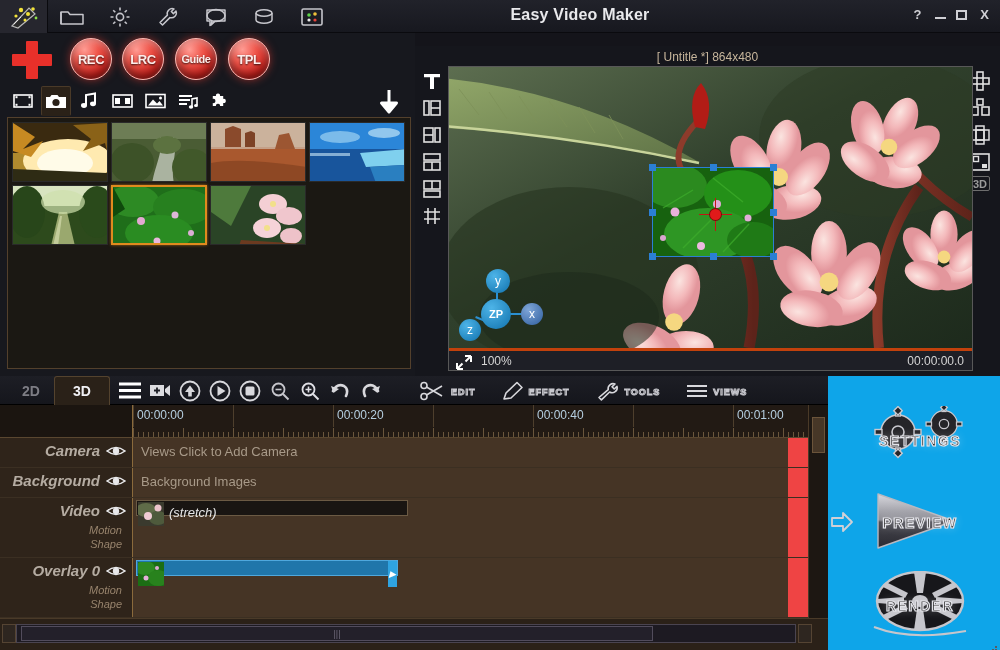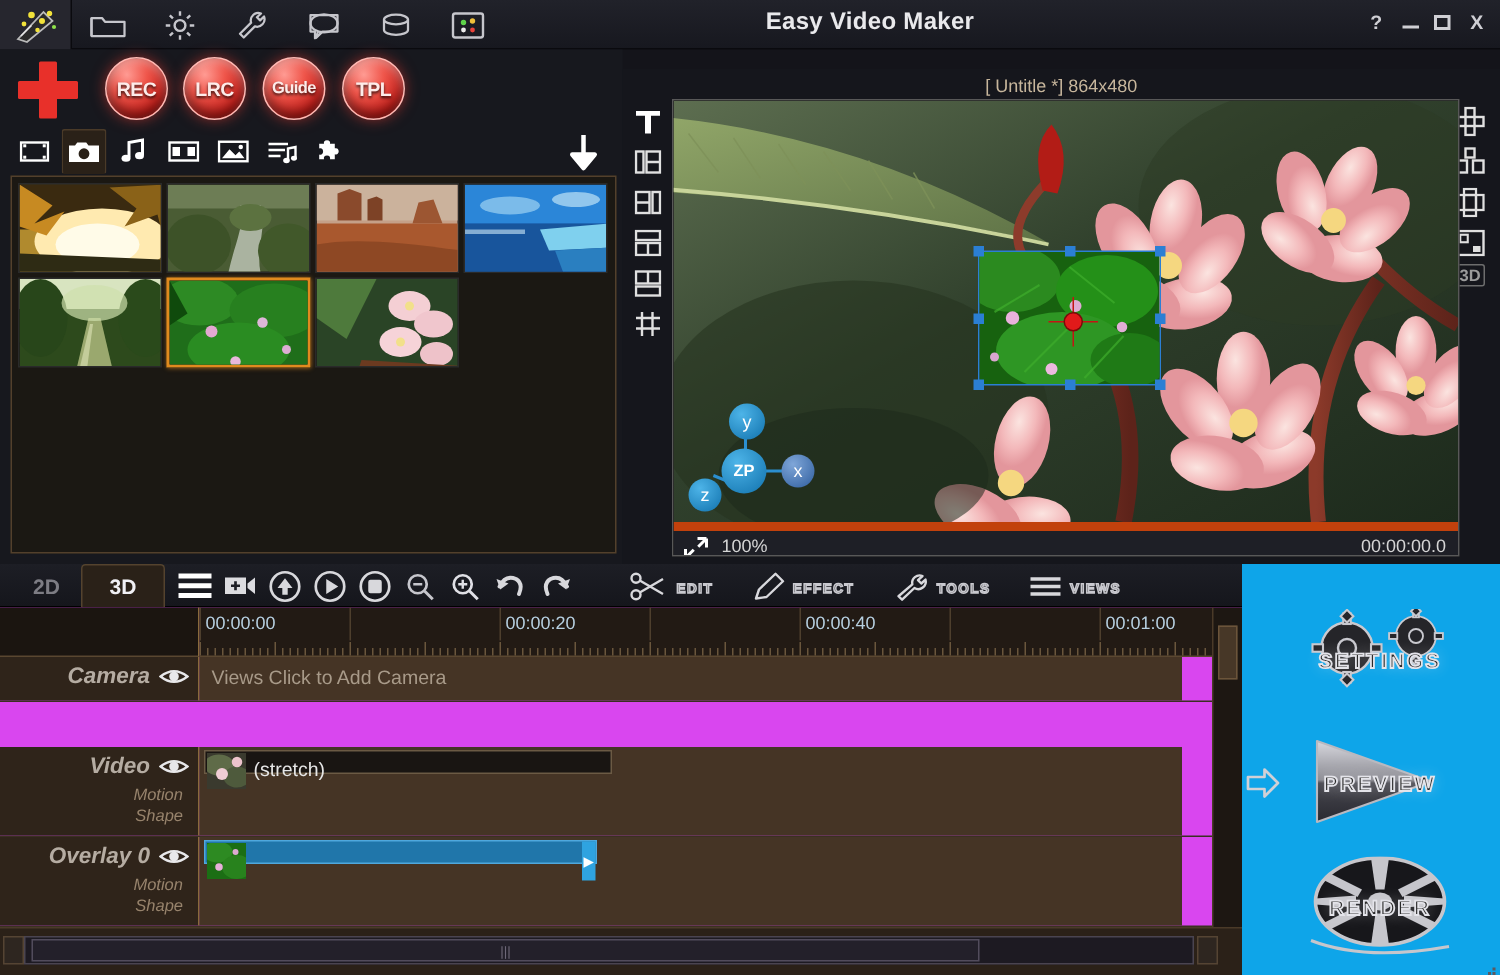--- a/index.html
+++ b/index.html
@@ -97,21 +97,21 @@
   .vicon.lbl3d { font-size: 11px; font-weight: bold; color: #9b9b9b; border: 1px solid #6d6d6d;
                  width: 20px; height: 15px; margin-left: 3px; border-radius: 2px; }
 
   .viewport {
     position: absolute; left: 33px; top: 20px; width: 525px; height: 305px;
     border: 1px solid #585858; background: #000; overflow: hidden;
   }
   .vp-img { position: absolute; left: 0; top: 0; width: 523px; height: 281px; }
   .vp-bottom {
     position: absolute; left: 0; bottom: 0; width: 523px; height: 22px;
-    background: #1e1f26; border-top: 6px solid #c2410c;
+    background: #1e1f26; border-top: 3px solid #c2410c;
   }
   .vp-zoom { position: absolute; left: 32px; top: 3px; font-size: 12px; color: #d5d5d5; }
   .vp-time { position: absolute; right: 8px; top: 3px; font-size: 12px; color: #d5d5d5; }
   .fs-icon { position: absolute; left: 7px; top: 4px; cursor: pointer; }
 
   .overlay-sel {
     position: absolute; left: 203px; top: 100px; width: 122px; height: 90px;
     border: 1px solid #2b7fd4; overflow: visible;
   }
   .ovl-img { position: absolute; left: 0; top: 0; width: 120px; height: 88px; }
@@ -145,21 +145,21 @@
   .tlicons { position: absolute; left: 118px; top: 0; height: 29px; display: flex; align-items: center; gap: 6px; }
   .tlicon { width: 24px; height: 24px; display: flex; align-items: center; justify-content: center; cursor: pointer; }
   .menubtns { position: absolute; left: 420px; top: 0; height: 29px; display: flex; align-items: center; }
   .mbtn { display: flex; align-items: center; gap: 5px; margin-right: 26px; cursor: pointer; }
   .mbtn-label {
     font-size: 13px; font-weight: bold; color: #3a3a3a; letter-spacing: 1px;
     -webkit-text-stroke: 1px #c9c9cf; font-variant: small-caps; text-transform: lowercase;
   }
 
   
-  .timeline { position: absolute; left: 0; top: 405px; width: 828px; height: 213px; background: #d946ef; }
+  .timeline { position: absolute; left: 0; top: 405px; width: 828px; height: 213px; background: #ef4444; }
   .tl-header-left { position: absolute; left: 0; top: 0; width: 133px; height: 33px;
                     background: #1b1510; border-right: 1px solid #8a6a3c; border-bottom: 1px solid #5a4730; }
   .ruler { position: absolute; left: 133px; top: 0; width: 675px; height: 33px;
            background: #221a14; border-bottom: 1px solid #5a4730; }
   .rtick { position: absolute; top: 0; height: 22px; border-left: 1px solid #4e3f2d; }
   .rtime { position: absolute; top: 3px; font-size: 12px; color: #b6cfe0; padding-left: 4px; }
   .minorticks { position: absolute; left: 0; bottom: 0; width: 675px; height: 10px; }
   .mtick { position: absolute; bottom: 0; width: 1px; height: 5px; background: #6a563c; }
   .mtick.tall { height: 9px; }
   .tl-scroll-v { position: absolute; right: 0; top: 0; width: 20px; height: 213px;
@@ -170,21 +170,21 @@
   .track { position: absolute; left: 0; width: 808px; border-bottom: 1px solid #3b2f22; }
   .tlabel { position: absolute; left: 0; top: 0; width: 133px; height: 100%;
             background: #2f241a; border-right: 1px solid #8a6a3c; text-align: center; }
   .tname { position: absolute; right: 32px; top: 4px; font-size: 15px; font-style: italic;
            font-weight: bold; color: #b5aca2; }
   .eye { position: absolute; right: 6px; top: 6px; cursor: pointer; }
   .subl { position: absolute; right: 10px; font-size: 11px; font-style: italic; color: #97836c; }
   .tcontent { position: absolute; left: 133px; top: 0; right: 20px; height: 100%; background: #453425; }
   .tplaceholder { position: absolute; left: 8px; top: 6px; font-size: 13px; color: #a89a89; }
 
-  .clip { position: absolute; top: 2px; height: 16px; cursor: pointer; }
+  .clip { position: absolute; top: 2px; height: 16px; cursor: pointer; font-style: italic; }
   .clip.video { left: 3px; width: 272px; background: #191512; border: 1px solid #6b5a44; }
   .clip.overlay { left: 3px; width: 262px; background: #2076aa; border: 1px solid #4fa8dd; }
   .clip-thumb { position: absolute; left: 1px; top: 1px; width: 26px; height: 24px; overflow: hidden; }
   .clip-label { position: absolute; left: 32px; top: 4px; font-size: 13px; color: #e6e6e6; }
   .clip-grip { position: absolute; right: 0; top: 0; width: 9px; height: 26px; background: #2fa3e0;
                display: flex; align-items: center; justify-content: center; color: #fff; font-size: 9px; }
 
   .hscroll { position: absolute; left: 0; top: 618px; width: 828px; height: 32px;
              background: #2b2118; border-top: 1px solid #4a3a28; }
   .hs-track { position: absolute; left: 16px; top: 5px; width: 780px; height: 19px;
@@ -937,20 +937,34 @@
               <path d="M1 7 Q10 0 19 7 Q10 14 1 7z" fill="none" stroke="#e8e8ea" stroke-width="1.5"></path>
               <circle cx="10" cy="7" r="3.2" fill="#e8e8ea"></circle>
             </svg>
         </div>
       </div>
       <div class="tcontent">
         <div class="tplaceholder">Views Click to Add Camera</div>
       </div>
     </div>
 
+    <div class="track" style="top:63px;height:30px">
+      <div class="tlabel">
+        <div class="tname">Background</div>
+        <div class="eye">
+          <svg width="20" height="14" viewBox="0 0 20 14">
+              <path d="M1 7 Q10 0 19 7 Q10 14 1 7z" fill="none" stroke="#e8e8ea" stroke-width="1.5"></path>
+              <circle cx="10" cy="7" r="3.2" fill="#e8e8ea"></circle>
+            </svg>
+        </div>
+      </div>
+      <div class="tcontent">
+        <div class="tplaceholder">Background Images</div>
+      </div>
+    </div>
 
     <div class="track" style="top:93px;height:60px">
       <div class="tlabel">
         <div class="tname">Video</div>
         <div class="eye">
           <svg width="20" height="14" viewBox="0 0 20 14">
               <path d="M1 7 Q10 0 19 7 Q10 14 1 7z" fill="none" stroke="#e8e8ea" stroke-width="1.5"></path>
               <circle cx="10" cy="7" r="3.2" fill="#e8e8ea"></circle>
             </svg>
         </div>

